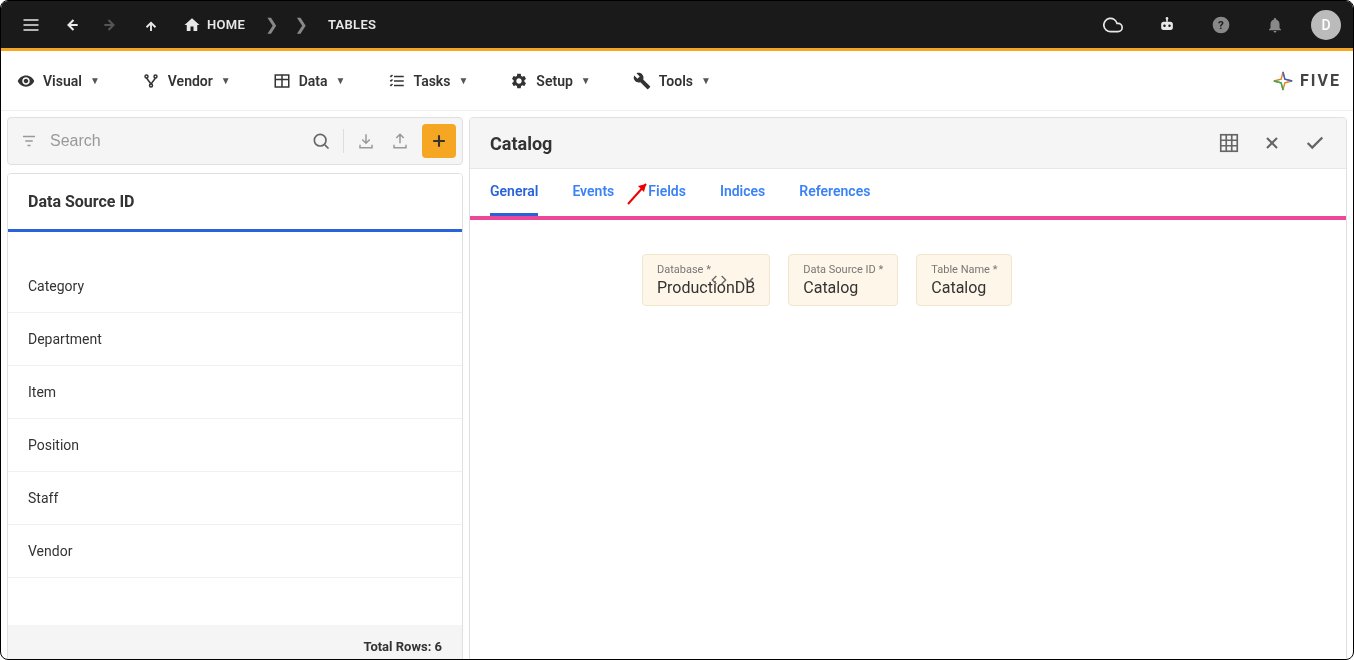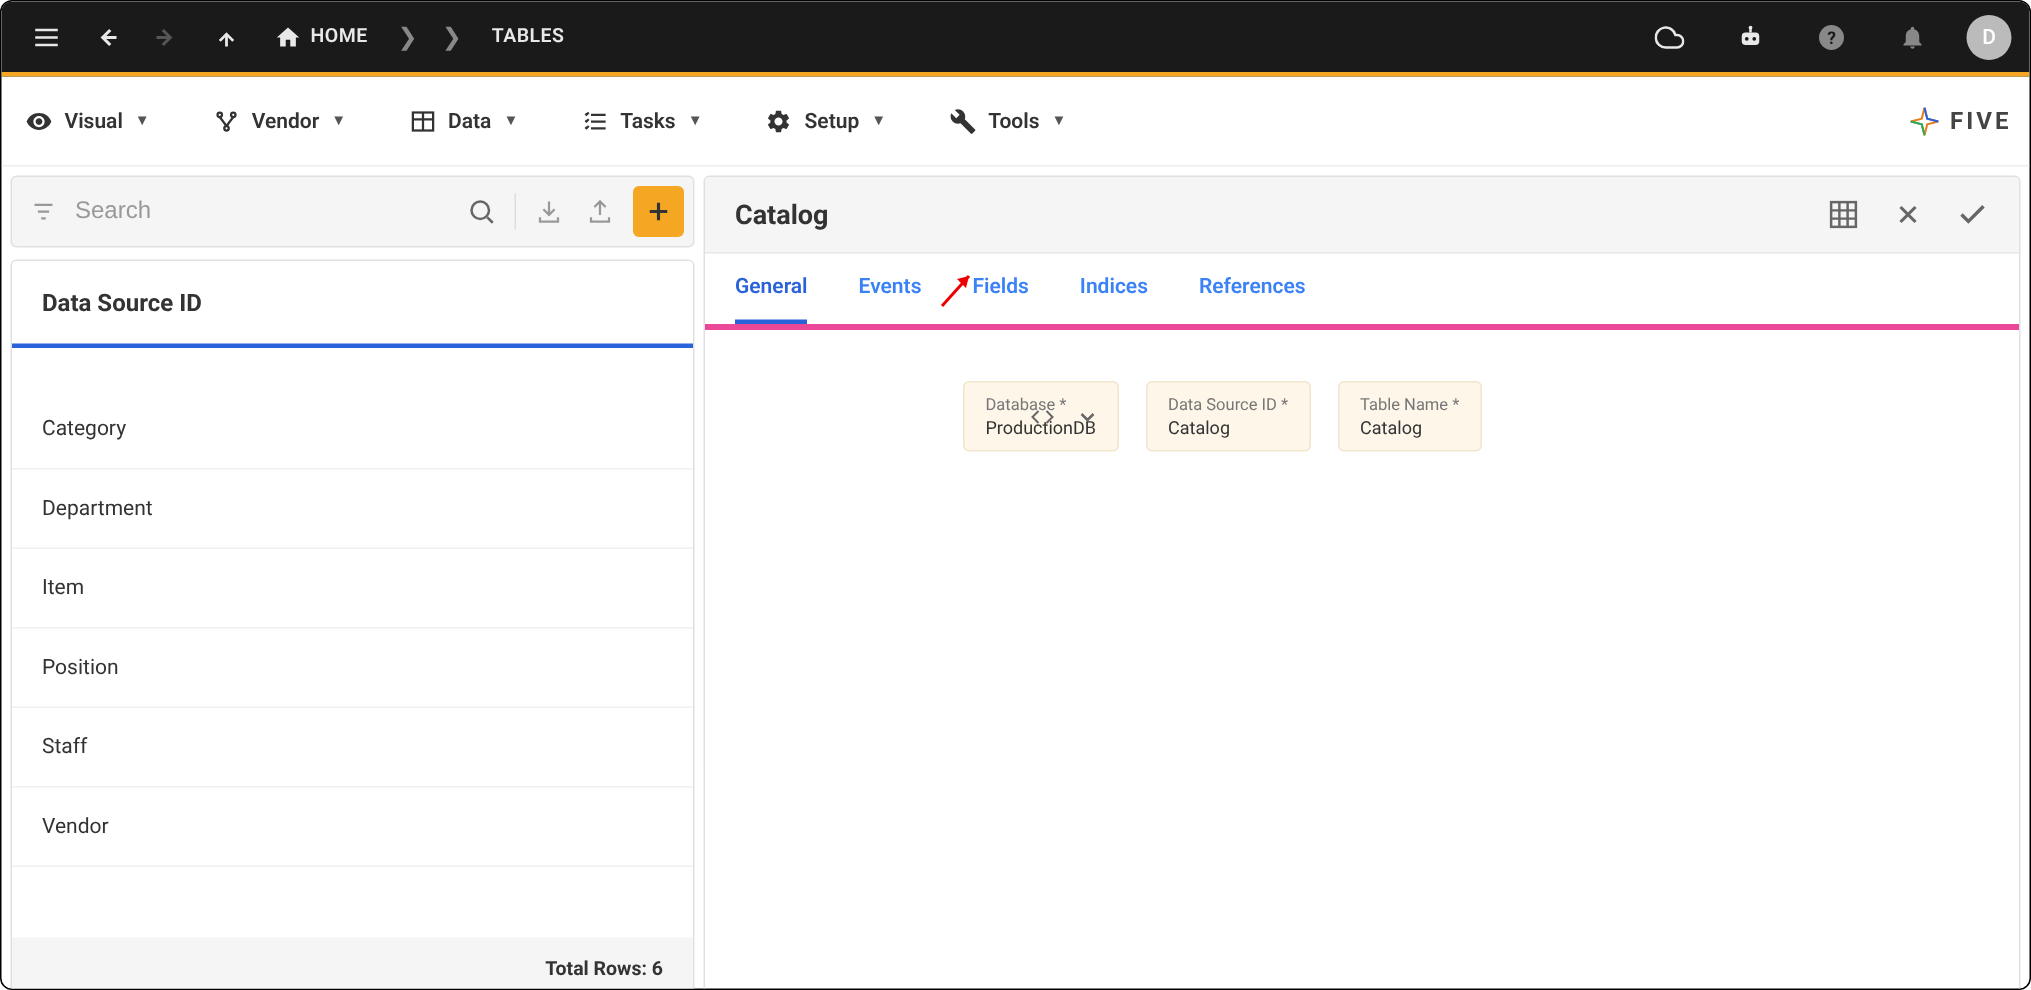--- a/index.html
+++ b/index.html
@@ -51,21 +51,21 @@
 .detail-action { cursor: pointer; display: flex; align-items: center; }
 
 .tabs { display: flex; gap: 34px; padding: 0 20px; border-bottom: 4px solid #ec4899; }
 .tab { padding: 14px 0; font-size: 14px; font-weight: 600; color: #3b82f6; cursor: pointer; border-bottom: 3px solid transparent; }
 .tab.active { color: #2962d9; border-bottom-color: #2962d9; }
 
 .form-area { padding: 34px 20px; position: relative; }
 .form-fields { width: 548px; margin-left: 152px; display: flex; gap: 18px; }
 .field { background: #fdf6e9; border: 1px solid #f0e6cc; border-radius: 4px; padding: 8px 14px; position: relative; }
 .field-label { font-size: 11px; color: #777; margin-bottom: 2px; }
-.field-value { font-size: 12px; color: #333; }
+.field-value { font-size: 16px; color: #333; }
 .field-actions { position: absolute; right: 12px; top: 50%; transform: translateY(-50%); display: flex; gap: 14px; color: #666; }
 
 .arrow-annotation { position: absolute; left: 624px; top: 178px; pointer-events: none; }
 
 svg { display: block; }
 </style>
 </head>
 <body>
 
 <div class="topbar">

